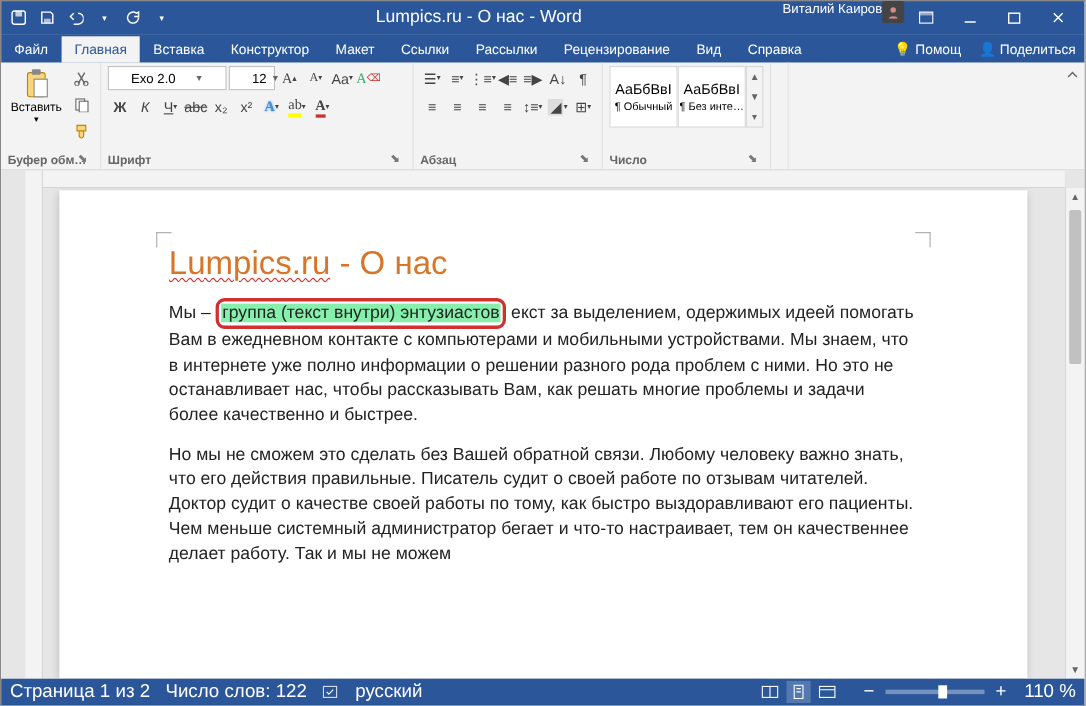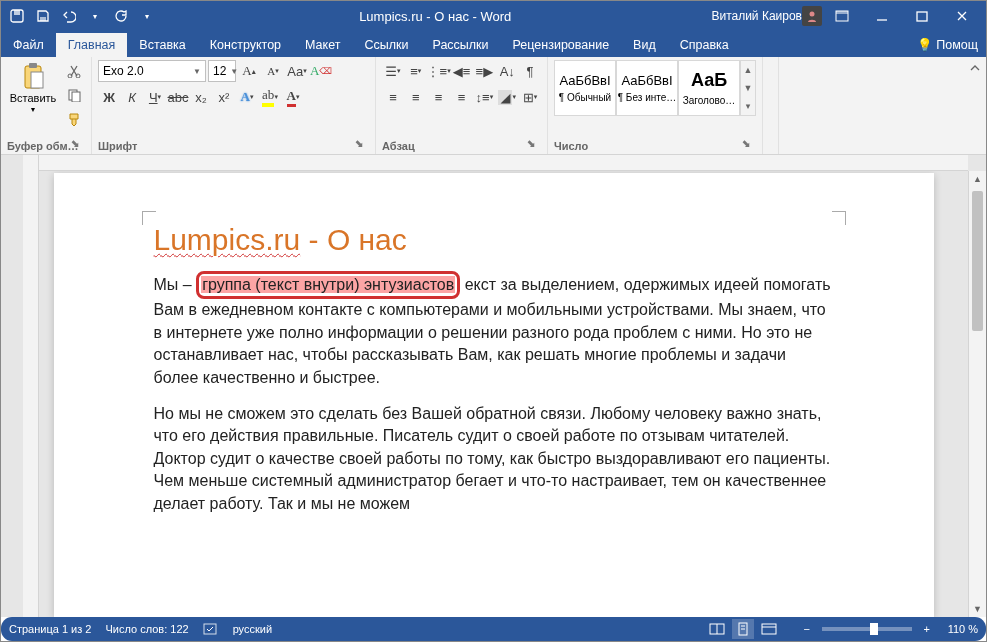--- a/index.html
+++ b/index.html
@@ -1,22 +1,22 @@
 <!DOCTYPE html>
 <html><head>
 <meta charset="utf-8">
 <style>
 * { margin: 0; padding: 0; box-sizing: border-box; font-family: "Segoe UI", Arial, sans-serif; }
 body { background: #fff; width: 987px; height: 642px; overflow: hidden; position: relative; border: 1px solid #888; }
 
 .titlebar { background: #2b579a; height: 30px; display: flex; align-items: center; color: #fff; font-size: 12px; padding: 0 4px; }
 .qat { display: flex; align-items: center; gap: 2px; }
 .qat .qbtn { width: 24px; height: 24px; display: flex; align-items: center; justify-content: center; cursor: pointer; }
-.title-center { flex: 1; text-align: center; font-size: 13px; }
-.title-right { display: flex; align-items: center; gap: 0; }
+.title-center { flex: 1; text-align: center; font-size: 16px; }
+.title-right { display: flex; align-items: flex-start; gap: 0; }
 .avatar { width: 20px; height: 20px; background: #444; border-radius: 2px; display: flex; align-items: center; justify-content: center; }
 .winbtn { width: 40px; height: 30px; display: flex; align-items: center; justify-content: center; cursor: pointer; }
 
 .tabs { background: #2b579a; height: 26px; display: flex; align-items: flex-end; color: #fff; font-size: 12.5px; }
 .tab { padding: 5px 12px; cursor: pointer; }
 .tab.active { background: #f3f3f3; color: #2b579a; }
 .tabs-right { margin-left: auto; display: flex; justify-content: center; }
 .tab-icon { padding: 5px 8px; cursor: pointer; }
 
 .ribbon { background: #f3f3f3; height: 98px; border-bottom: 1px solid #d4d4d4; display: flex; }
@@ -25,21 +25,21 @@
 .group-label { text-align: left; font-size: 11px; color: #666; padding: 2px 0; position: relative; font-weight: bold; }
 .group-label .dlg { position: absolute; right: 0; bottom: 2px; width: 14px; height: 14px; font-size: 10px; color: #777; cursor: pointer; }
 
 .big-btn { display: flex; flex-direction: column; align-items: center; width: 52px; cursor: pointer; font-size: 11px; gap: 2px; padding-top: 2px; }
 .big-btn .ico { width: 28px; height: 28px; display: flex; align-items: center; justify-content: center; }
 .mini-col { display: flex; flex-direction: column; gap: 2px; }
 .mini-btn { width: 22px; height: 22px; display: flex; align-items: center; justify-content: center; cursor: pointer; font-size: 13px; }
 
 .font-row1 { display: flex; gap: 2px; align-items: center; }
 .font-row2 { display: flex; gap: 1px; align-items: center; margin-top: 4px; }
-.combo { background: #fff; border: 1px solid #c0c0c0; height: 22px; font-size: 12px; padding: 0 4px; display: flex; align-items: center; justify-content: space-between; }
+.combo { background: #fff; border: 1px solid #c0c0c0; height: 22px; font-size: 12px; padding: 0 20px; display: flex; align-items: center; justify-content: space-between; }
 .combo .dd { font-size: 8px; color: #666; margin-left: 4px; }
 .fbtn { width: 22px; height: 22px; display: flex; align-items: center; justify-content: center; cursor: pointer; font-size: 13px; color: #444; }
 
 .para-row { display: flex; gap: 1px; }
 
 .styles-body { display: flex; gap: 0; }
 .style-box { width: 62px; height: 56px; border: 1px solid #d8d8d8; background: #fff; display: flex; flex-direction: column; align-items: center; justify-content: center; font-size: 10px; cursor: pointer; }
 .style-sample { font-size: 13px; margin-bottom: 4px; }
 .style-scroll { width: 16px; display: flex; flex-direction: column; border: 1px solid #d8d8d8; }
 .style-scroll div { flex: 1; display: flex; align-items: center; justify-content: center; font-size: 9px; cursor: pointer; color: #666; }
@@ -52,23 +52,23 @@
 .corner.tl { top: 38px; left: 88px; border-left: 1px solid #aaa; border-top: 1px solid #aaa; }
 .corner.tr { top: 38px; right: 88px; border-right: 1px solid #aaa; border-top: 1px solid #aaa; }
 .scroll-v { position: absolute; right: 0; top: 16px; bottom: 0; width: 18px; background: #f3f3f3; border-left: 1px solid #d4d4d4; }
 .scroll-v .thumb { position: absolute; left: 3px; right: 3px; top: 20px; height: 140px; background: #c1c1c1; border-radius: 2px; }
 .scroll-v .abtn { position: absolute; left: 0; right: 0; height: 16px; display: flex; align-items: center; justify-content: center; font-size: 9px; color: #666; }
 
 .heading { color: #d97528; font-size: 30px; font-weight: 400; margin-bottom: 14px; }
 .heading .underline { text-decoration: underline wavy #d03030; text-decoration-thickness: 1px; text-underline-offset: 3px; margin-top: 43px; }
 .para { font-size: 16px; line-height: 1.4; color: #222; margin-bottom: 14px; }
 .highlight-box { border: 3px solid #d03030; border-radius: 8px; padding: 0 2px; display: inline-block; }
-.highlight-inner { background: #fca5a5; padding: 0 1px; }
-
-.statusbar { position: absolute; bottom: 0; left: 0; right: 0; height: 24px; background: #2b579a; color: #fff; font-size: 11px; display: flex; align-items: center; padding: 0 8px; gap: 14px; border-radius: 11px; }
+.highlight-inner { background: #86efac; padding: 0 1px; }
+
+.statusbar { position: absolute; bottom: 0; left: 0; right: 0; height: 24px; background: #2b579a; color: #fff; font-size: 17px; display: flex; align-items: center; padding: 0 8px; gap: 14px; }
 .statusbar .sb-right { margin-left: auto; display: flex; align-items: center; gap: 4px; }
 .sb-btn { width: 22px; height: 20px; display: flex; align-items: center; justify-content: center; cursor: pointer; }
 .zoom-slider { width: 90px; height: 4px; background: rgba(255,255,255,0.35); position: relative; }
 .zoom-slider .zthumb { position: absolute; left: 48px; top: -4px; width: 8px; height: 12px; background: #fff; }
 
 svg { display: block; }
 </style>
 </head>
 <body>
 
@@ -138,20 +138,21 @@
   <div class="tab">Вставка</div>
   <div class="tab">Конструктор</div>
   <div class="tab">Макет</div>
   <div class="tab">Ссылки</div>
   <div class="tab">Рассылки</div>
   <div class="tab">Рецензирование</div>
   <div class="tab">Вид</div>
   <div class="tab">Справка</div>
   <div class="tabs-right">
     <div class="tab-icon">💡 <span>Помощ</span></div>
+    <div class="tab-icon">👤 <span>Поделиться</span></div>
   </div>
 </div>
 
 <div class="ribbon">
 
   <div class="group">
     <div class="group-body">
       <div class="big-btn">
         <div class="ico">
             <svg width="26" height="28">
@@ -268,24 +269,20 @@
 
   <div class="group">
     <div class="styles-body">
       <div class="style-box">
           <span class="style-sample">АаБбВвІ</span>
           <span>¶ Обычный</span>
         </div>
       <div class="style-box">
           <span class="style-sample">АаБбВвІ</span>
           <span>¶ Без инте…</span>
-        </div>
-      <div class="style-box">
-          <span class="style-sample" style="font-size:18px;font-weight:bold">АаБ</span>
-          <span>Заголово…</span>
         </div>
       <div class="style-scroll">
         <div>▲</div>
         <div>▼</div>
         <div>▾</div>
       </div>
     </div>
     <div class="group-label"><span>Число</span><span class="dlg">⬊</span></div>
   </div>
 

